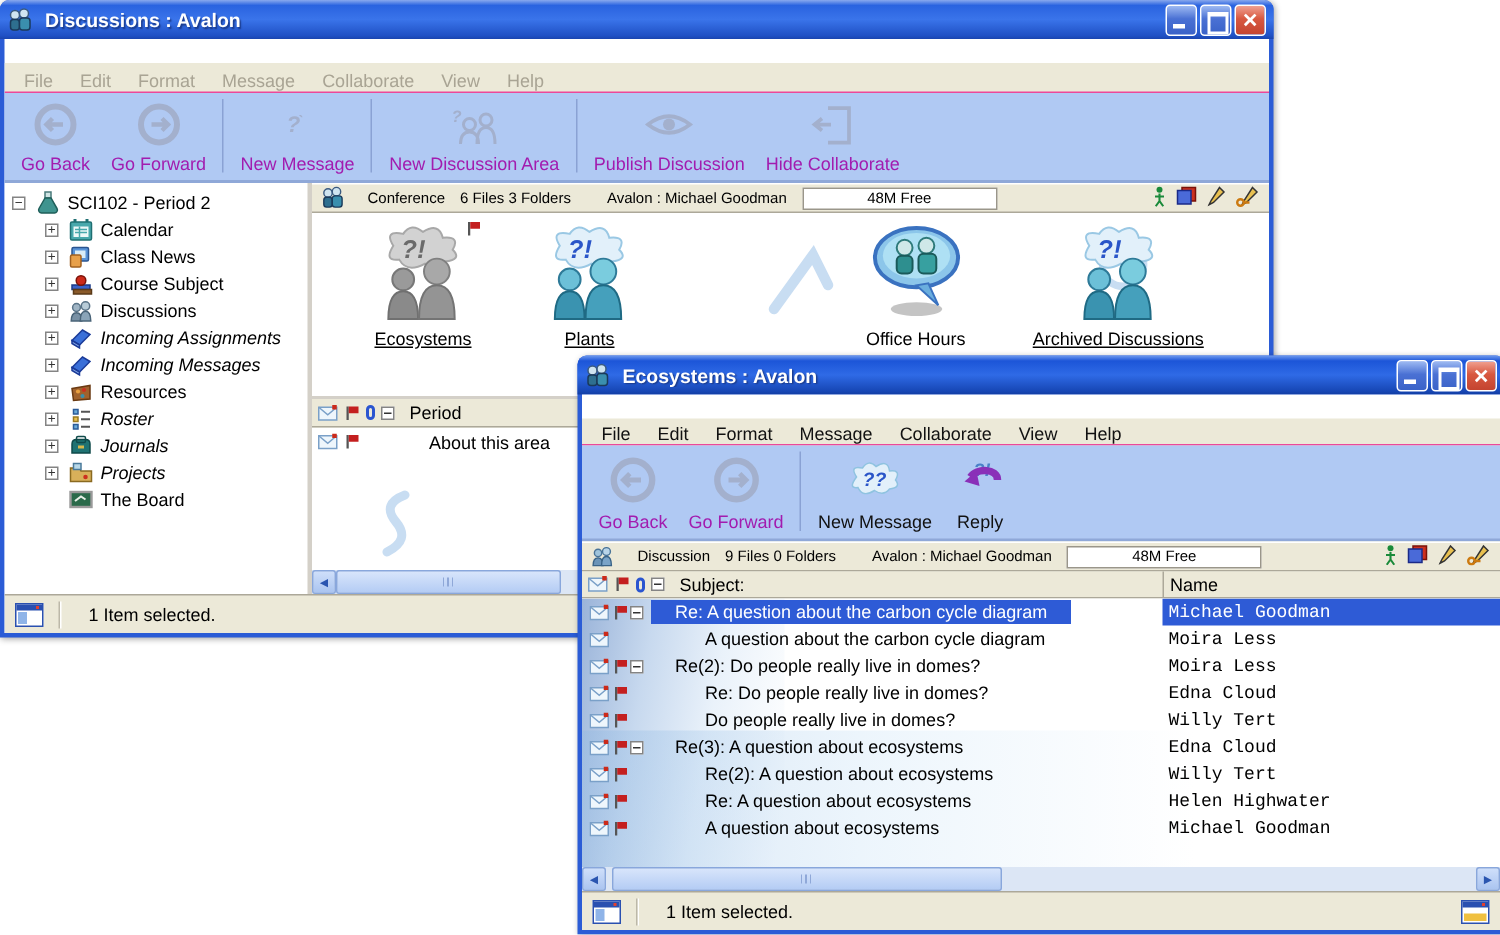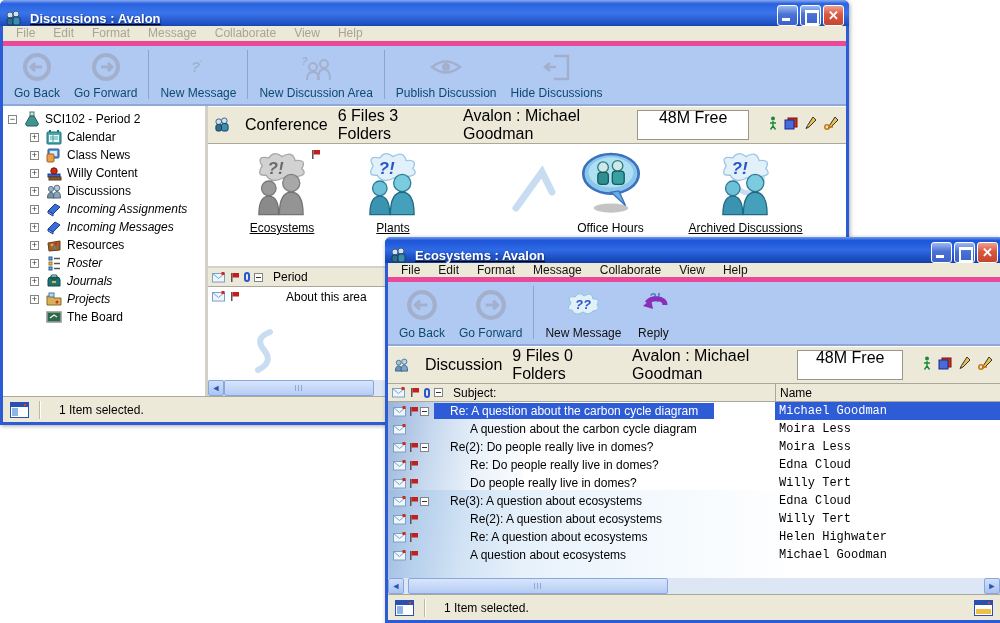--- a/index.html
+++ b/index.html
@@ -3,60 +3,60 @@
 <meta charset="utf-8">
 <style>
   * { margin:0; padding:0; box-sizing:border-box; }
   html,body { width:1000px; height:623px; overflow:hidden; background:#fff;
     font-family:"Liberation Sans", sans-serif; font-size:12px; color:#000; }
   body { position:relative; }
 
   
   .win { position:absolute; background:#2b5cd6; border-radius:6px 6px 0 0;
          box-shadow:1px 1px 4px rgba(0,0,0,.35); }
-  .titlebar { height:26px; border-radius:6px 6px 0 0; display:flex; align-items:flex-end;
+  .titlebar { height:26px; border-radius:6px 6px 0 0; display:flex; align-items:center;
     padding:0 5px; gap:4px;
-    background:linear-gradient(180deg,#89a9ee 0%,#2a63e0 14%,#3a74ea 50%,#1f50c4 92%,#1a44ae 100%);text-decoration:underline; }
+    background:linear-gradient(180deg,#89a9ee 0%,#2a63e0 14%,#3a74ea 50%,#1f50c4 92%,#1a44ae 100%); }
   .win.active .titlebar {
     background:linear-gradient(180deg,#6f9aef 0%,#1c55d8 14%,#2f6ae6 50%,#1646b4 92%,#123da2 100%); }
   .title-text { color:#fff; font-weight:bold; font-size:13px; text-shadow:1px 1px 1px #1a3a8a;
     flex:1; white-space:nowrap; overflow:hidden; }
   .winbtns { display:flex; gap:2px; }
   .wbtn { width:21px; height:21px; border:1px solid #fff; border-radius:3px; position:relative;
     background:linear-gradient(180deg,#9db9f2,#4a71d4 45%,#3a62c8); }
   .wbtn.close { background:linear-gradient(180deg,#f0a090,#d85840 45%,#c44430); }
   .wbtn.minb::after { content:""; position:absolute; left:4px; bottom:4px; width:8px; height:3px; background:#fff; }
   .wbtn.maxb::after { content:""; position:absolute; left:4px; top:4px; width:10px; height:10px;
     border:2px solid #fff; border-top-width:3px; }
   .wbtn.close::after { content:"\2715"; position:absolute; left:0; top:0; right:0; bottom:0;
     color:#fff; font-weight:bold; font-size:13px; line-height:19px; text-align:center; }
   .win-inner { position:absolute; left:3px; right:3px; top:26px; bottom:3px; background:#fff;
     display:flex; flex-direction:column; overflow:hidden; }
 
-  .menubar { background:#ece9d8; border-bottom:5px solid #ec4899; display:flex; align-items:flex-start;
-    padding:0 4px; flex:0 0 20px; }
+  .menubar { background:#ece9d8; border-bottom:1px solid #ec4899; display:flex; align-items:flex-end;
+    padding:0 4px; flex:0 0 20px;margin-top:16px; }
   .menu-item { padding:0 9px; }
   .gray-ui .menu-item { color:#a9a494; }
   .active .menu-item { color:#111; }
 
   .toolbar { background:#b0c9f3; display:flex; align-items:stretch; padding:2px 4px 3px;
     border-bottom:2px solid #8fa8d8; }
   .tb-group { display:flex; align-items:stretch; }
   .tb-sep { width:1px; background:#8aa2d4; margin:2px 4px; }
   .tbtn { display:flex; flex-direction:column; align-items:center; justify-content:flex-end;
     padding:2px 7px 1px; gap:2px; }
   .tbtn .icn { flex:1; display:flex; align-items:center; justify-content:center; }
   .tb-label { white-space:nowrap; font-size:12px; }
-  .tbtn.disabled .tb-label { color:#0c4a6e; }
+  .tbtn.disabled .tb-label { color:#a21caf; }
   .tbtn.enabled .tb-label { color:#111; }
 
   .infobar { background:#ece9d8; border-top:1px solid #fff; border-bottom:1px solid #aca899;
-    display:flex; align-items:center; flex:0 0 20px; padding:0 6px; gap:10px; font-size:16px; }
+    display:flex; align-items:center; flex:0 0 20px; padding:0 6px; gap:10px; font-size:10px; }
   .infobar .free-box { background:#fff; border:1px solid #9a968a; width:130px; text-align:center;
-    height:30px; line-height:14px; }
+    height:15px; line-height:14px; }
   .infobar .spacer { flex:1; }
   .ib-icons { display:flex; gap:7px; align-items:center; }
 
   .statusbar { background:#ece9d8; border-top:1px solid #aca899; flex:0 0 26px;
     display:flex; align-items:center; padding:0 7px; gap:10px; }
   .status-sep { width:2px; height:18px; border-left:1px solid #bcb8a8; border-right:1px solid #fff; }
   .status-text { padding-left:8px; }
   .statusbar .spacer { flex:1; }
 
   
@@ -242,21 +242,21 @@
           </span>
           <span class="tb-label">Publish Discussion</span>
         </div>
         <div class="tbtn disabled">
           <span class="icn">
             <svg width="30" height="28" viewBox="0 0 30 28">
                 <path d="M12 3 H26 V26 H12" fill="none" stroke="#a3b0cd" stroke-width="2.5"></path>
                 <path d="M14 14 H4 M8 10 L3 14 L8 18" stroke="#a3b0cd" stroke-width="2.5" fill="none"></path>
               </svg>
           </span>
-          <span class="tb-label">Hide Discussions</span>
+          <span class="tb-label">Hide Collaborate</span>
         </div>
       </div>
     </div>
 
     <div class="main">
       <div class="sidebar">
 
           <div class="tree-item">
             <span class="t-dent" style="width: 0px;"></span>
             <span class="expander">−</span>
@@ -306,21 +306,21 @@
             <span class="expander">+</span>
             <span class="ticon">
 
               <svg width="16" height="16" viewBox="0 0 16 16">
                 <rect x="2" y="9" width="12" height="3" fill="#3a62c8" stroke="#1a3a88"></rect>
                 <rect x="3" y="12" width="12" height="3" fill="#8a5a2a" stroke="#5a3a18"></rect>
                 <circle cx="8" cy="6" r="3.2" fill="#cc2a1a" stroke="#7a1208"></circle>
               </svg>
 
             </span>
-            <span class="tlabel">Willy Content</span>
+            <span class="tlabel">Course Subject</span>
           </div>
 
           <div class="tree-item">
             <span class="t-dent" style="width: 22px;"></span>
             <span class="expander">+</span>
             <span class="ticon">
 
               <svg width="16" height="16" viewBox="0 0 16 16">
                 <circle cx="5" cy="6" r="2.6" fill="#9fb4c4" stroke="#5a7488"></circle>
                 <path d="M1.5 15 Q1.5 9.5 5 9.5 Q8.5 9.5 8.5 15Z" fill="#7890a4" stroke="#4a6478"></path>

